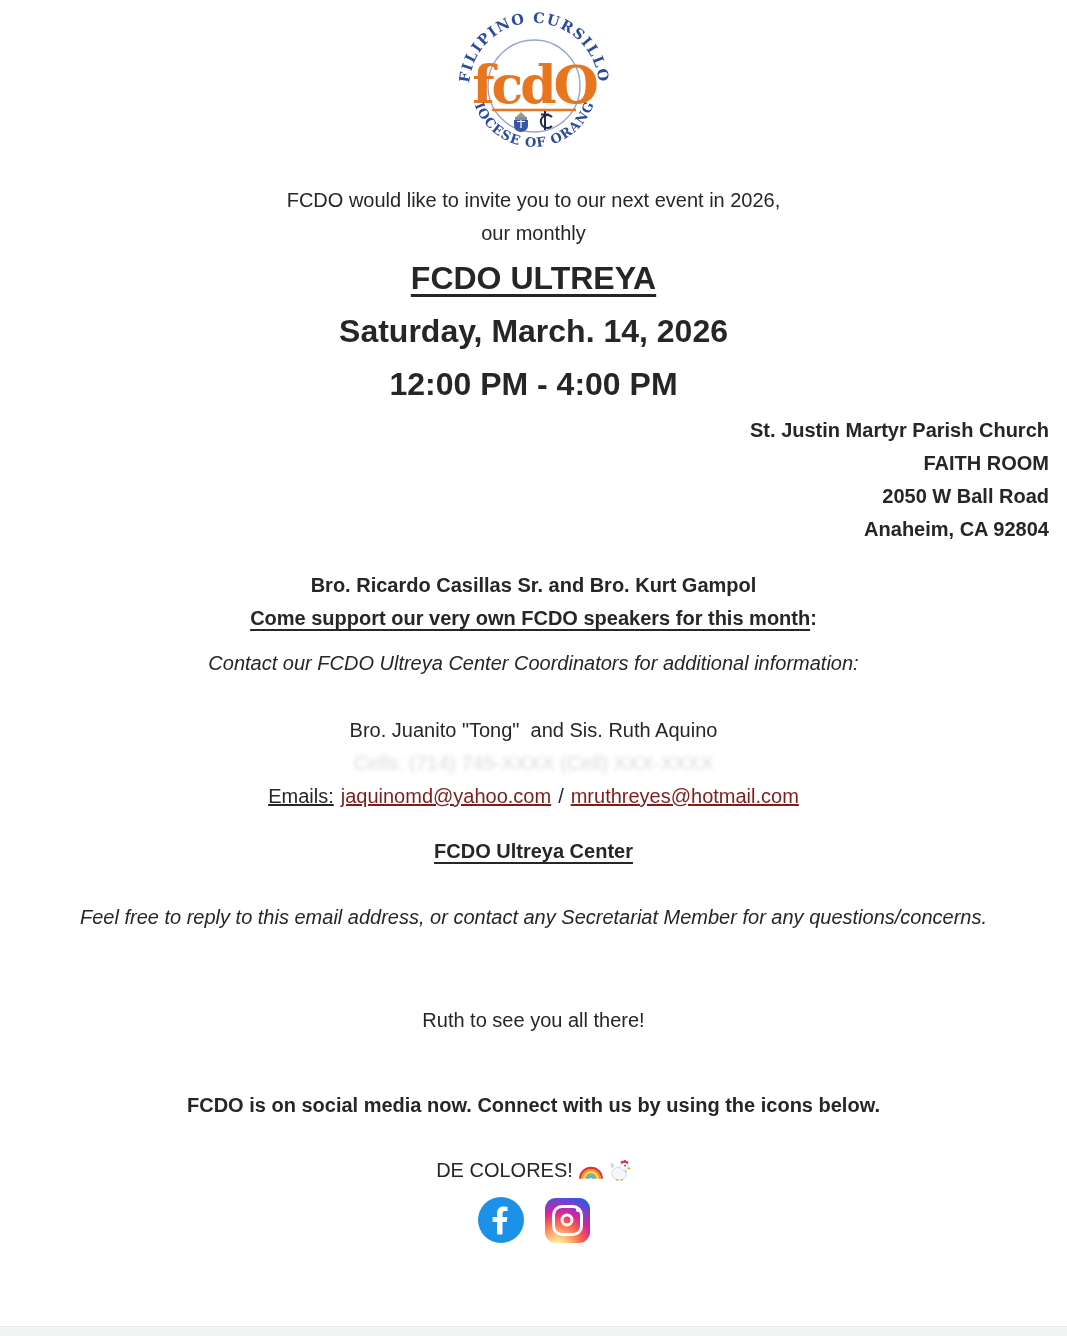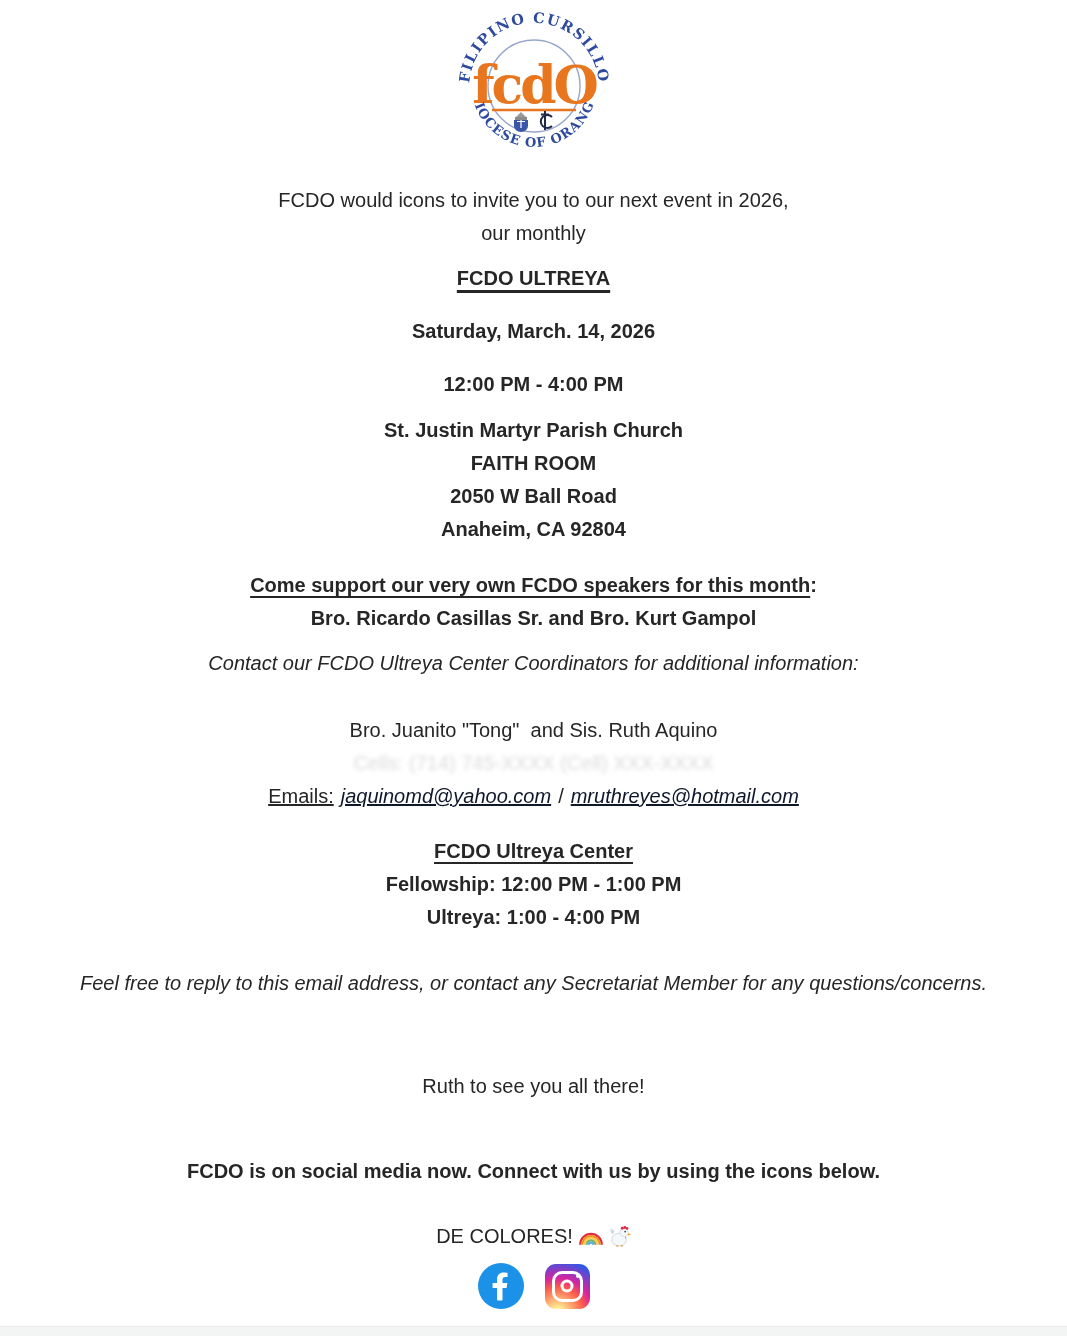--- a/index.html
+++ b/index.html
@@ -14,38 +14,38 @@
   }
   .content { width:1067px; padding:0 18px; text-align:center; }
 
   
   .logo-wrap { padding-top:8px; display:flex; justify-content:center; }
   .logo-wrap svg { display:block; }
 
   
   .line { white-space:pre-line; }
   .body-text { font-size:20px; line-height:33px; }
-  .big { font-size:20px; line-height:53px; font-weight:bold; margin:0; }
+  .big { font-size:32px; line-height:53px; font-weight:bold; margin:0; }
   .italic { font-style:italic; }
   .u { text-decoration:underline; text-decoration-thickness:2px; text-underline-offset:4px; }
 
   .intro { margin-top:28px; }
   .event-title { margin-top:2px; }
   .event-title .u { text-decoration-thickness:3px; text-underline-offset:5px; }
-  .venue { margin-top:3px; font-weight:bold; }
+  .venue { margin-top:3px; font-weight:bold;text-align:right; }
   .speakers-block { margin-top:23px; font-weight:bold; }
   .contact-note { margin-top:12px; }
   .coordinator-block { margin-top:34px; }
   .redacted {
     color:#a9afa9;
     opacity:.45;
     filter:blur(2.2px);
     user-select:none;
   }
-  .email-line a { color:#0f172a; text-decoration:underline;font-style:italic; }
+  .email-line a { color:#7f1d1d; text-decoration:underline; }
   .email-sep { margin:0 7px; }
   .email-label { margin-right:7px;text-decoration:underline; }
   .schedule-block { margin-top:22px; font-weight:bold; }
   .reply-note { margin-top:33px; }
   .hope { margin-top:70px; }
   .decolores { margin-top:32px; }
   .decolores .emoji { vertical-align:-4px; margin-left:5px; }
   .social-text { margin-top:52px; font-weight:bold; }
   .icons-row { margin-top:6px; display:flex; justify-content:center; align-items:center; gap:21px; }
 
@@ -96,57 +96,55 @@
         <path d="M82,106.5 h8"></path>
         <path d="M93,109 a6.5,6.5 0 1 0 0,9"></path>
       </g>
 
       <text font-family="DejaVu Serif, serif" font-size="13" font-weight="bold" fill="#2d4a9e" letter-spacing="1">
         <textPath href="#bottomArc" startOffset="50%" text-anchor="middle">DIOCESE OF ORANGE</textPath>
       </text>
     </svg>
   </div>
 
-  <div class="body-text line intro">FCDO would icons to invite you to our next event in 2026,
+  <div class="body-text line intro">FCDO would like to invite you to our next event in 2026,
 our monthly</div>
 
   <div class="big event-title">
     <span class="u">FCDO ULTREYA</span>
   </div>
   <div class="big">Saturday, March. 14, 2026</div>
   <div class="big">12:00 PM - 4:00 PM</div>
 
   <div class="body-text line venue">St. Justin Martyr Parish Church
 FAITH ROOM
 2050 W Ball Road
 Anaheim, CA 92804</div>
 
   <div class="body-text speakers-block">
+    <div>Bro. Ricardo Casillas Sr. and Bro. Kurt Gampol</div>
     <div>
       <span class="u">Come support our very own FCDO speakers for this month</span><span>:</span>
     </div>
-    <div>Bro. Ricardo Casillas Sr. and Bro. Kurt Gampol</div>
   </div>
 
   <div class="body-text italic contact-note">Contact our FCDO Ultreya Center Coordinators for additional information:</div>
 
   <div class="body-text coordinator-block">
     <div>Bro. Juanito "Tong"&nbsp; and Sis. Ruth Aquino</div>
     <div class="redacted">Cells: (714) 745-XXXX (Cell) XXX-XXXX</div>
     <div class="email-line">
       <span class="email-label">Emails:</span><a href="#">jaquinomd@yahoo.com</a><span class="email-sep">/</span><a href="#">mruthreyes@hotmail.com</a>
     </div>
   </div>
 
   <div class="body-text schedule-block">
     <div>
       <span class="u">FCDO Ultreya Center</span>
     </div>
-    <div class="line">Fellowship: 12:00 PM - 1:00 PM
-Ultreya: 1:00 - 4:00 PM</div>
   </div>
 
   <div class="body-text italic reply-note">Feel free to reply to this email address, or contact any Secretariat Member for any questions/concerns.</div>
 
   <div class="body-text hope">Ruth to see you all there!</div>
 
   <div class="body-text social-text">FCDO is on social media now. Connect with us by using the icons below.</div>
 
   <div class="body-text decolores">
     <span>DE COLORES!</span><span class="emoji"><svg width="26" height="19" viewBox="0 0 36 22">

